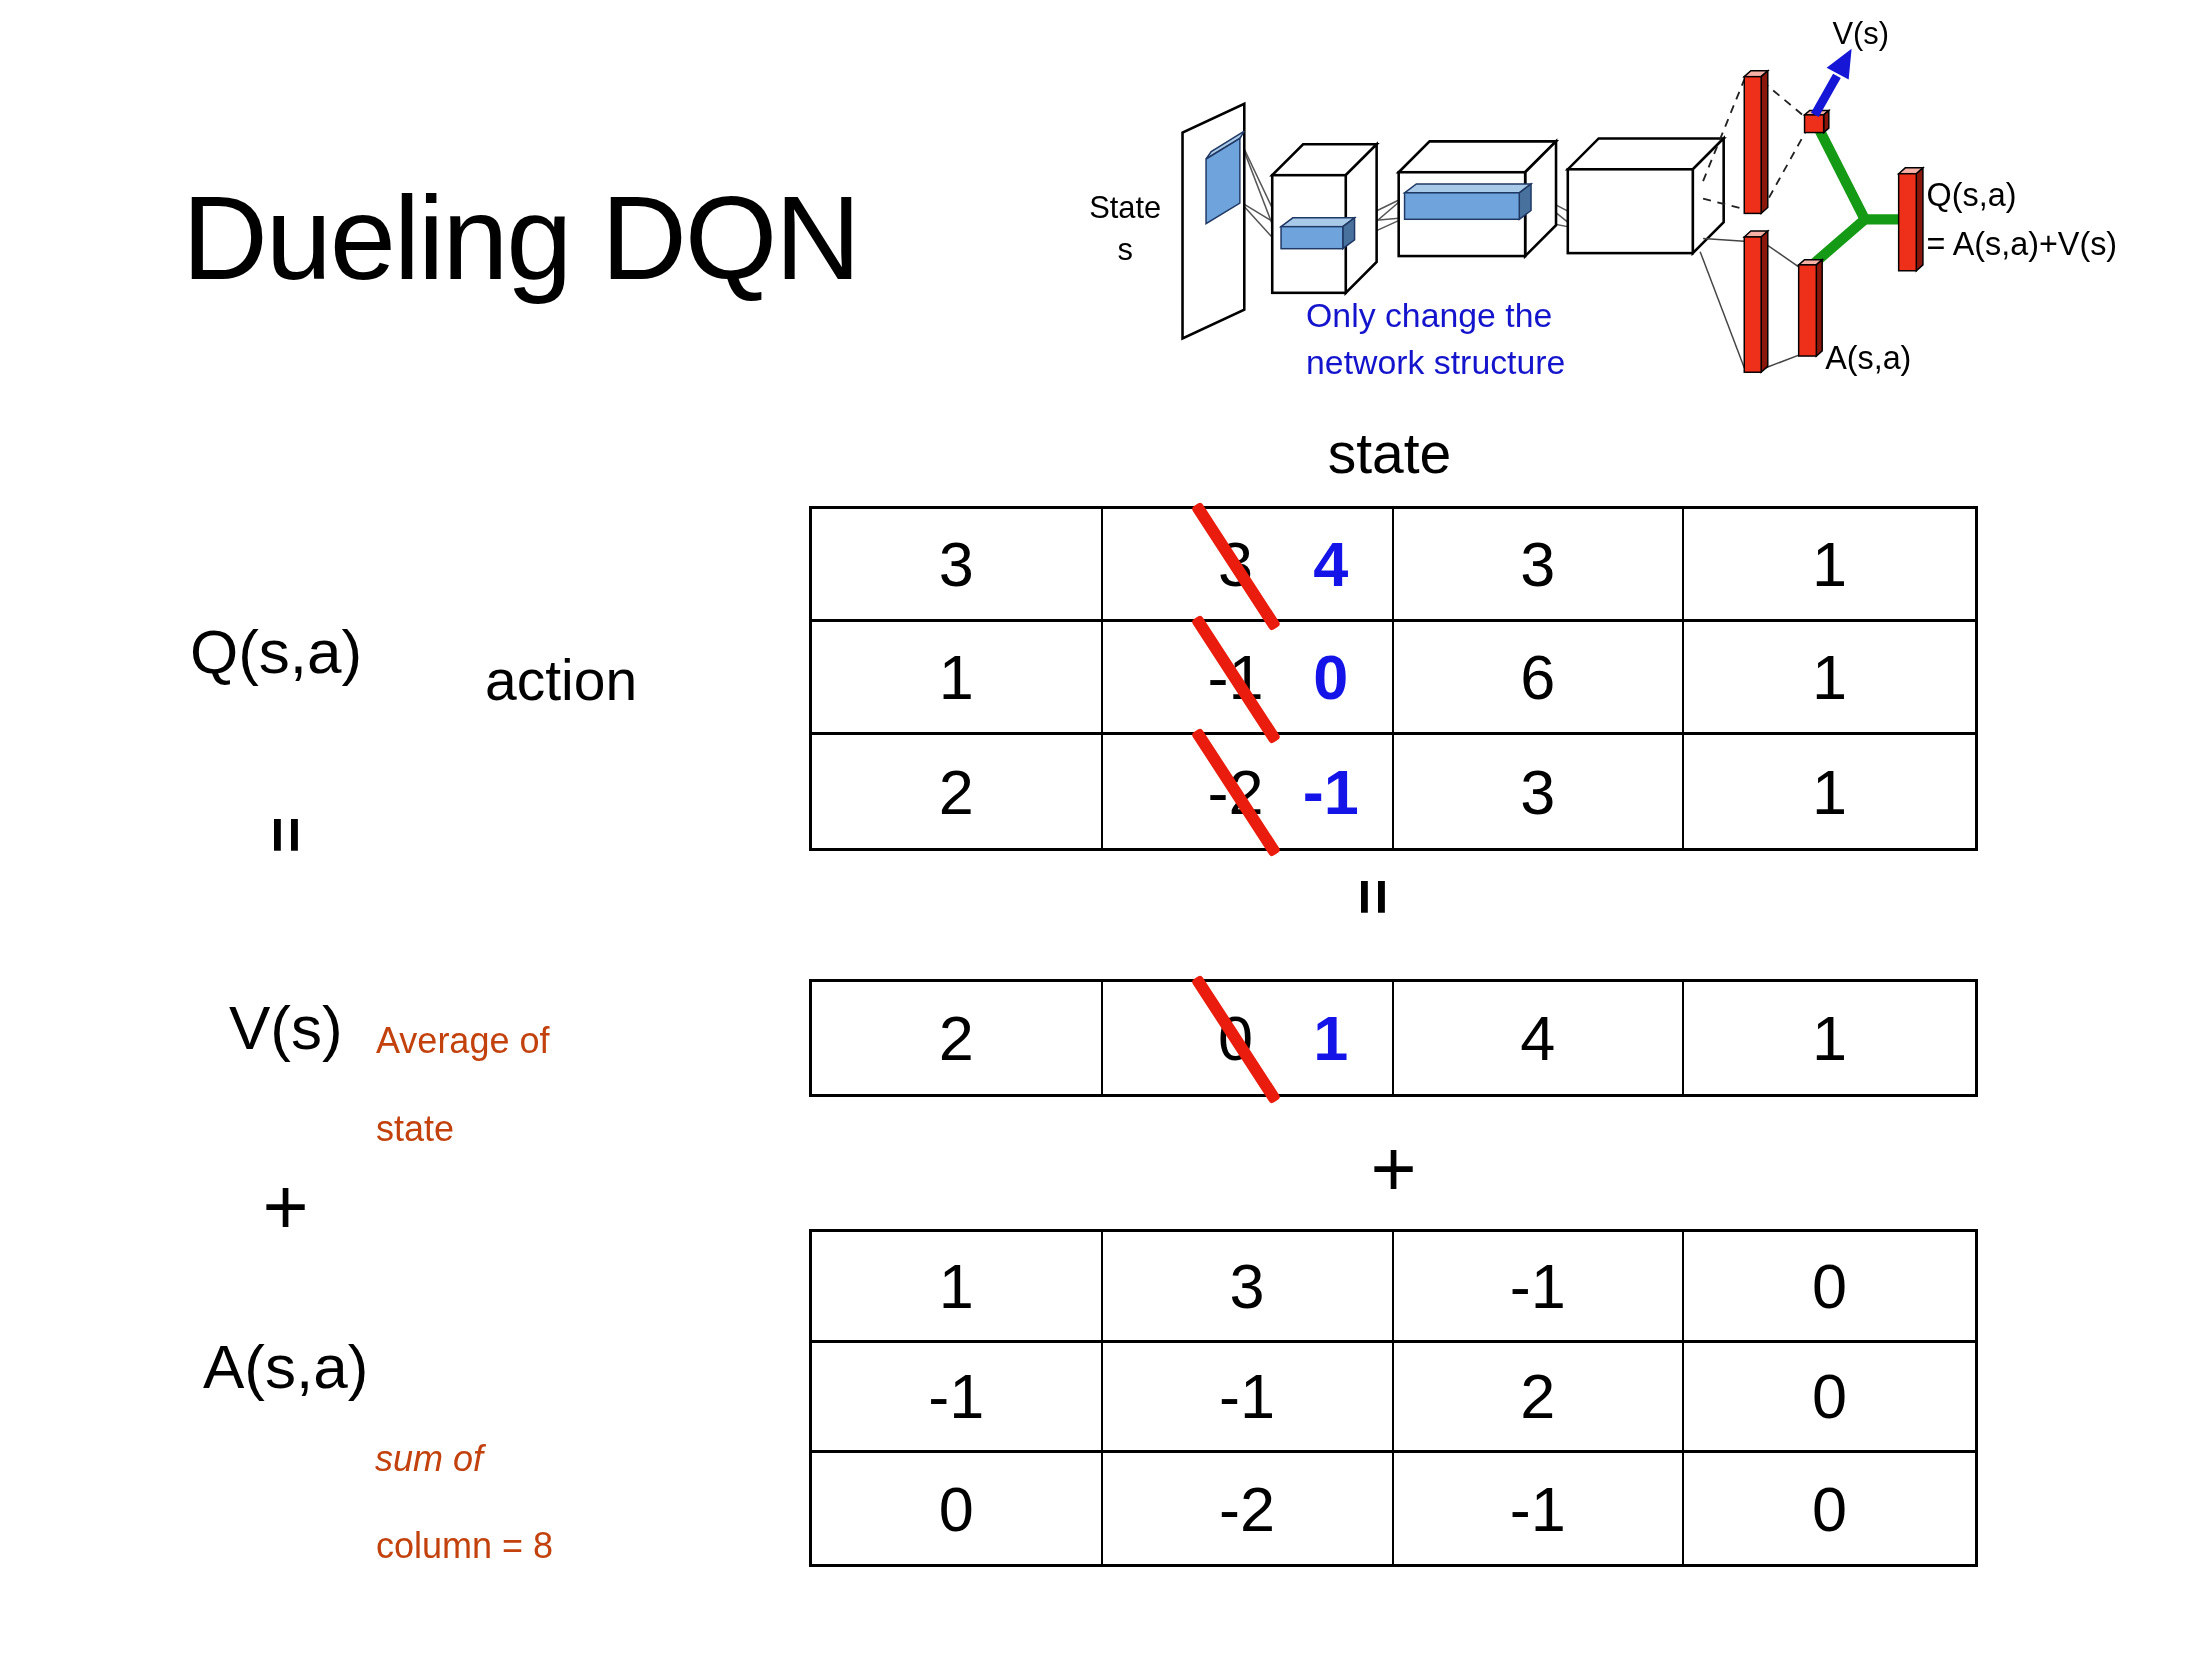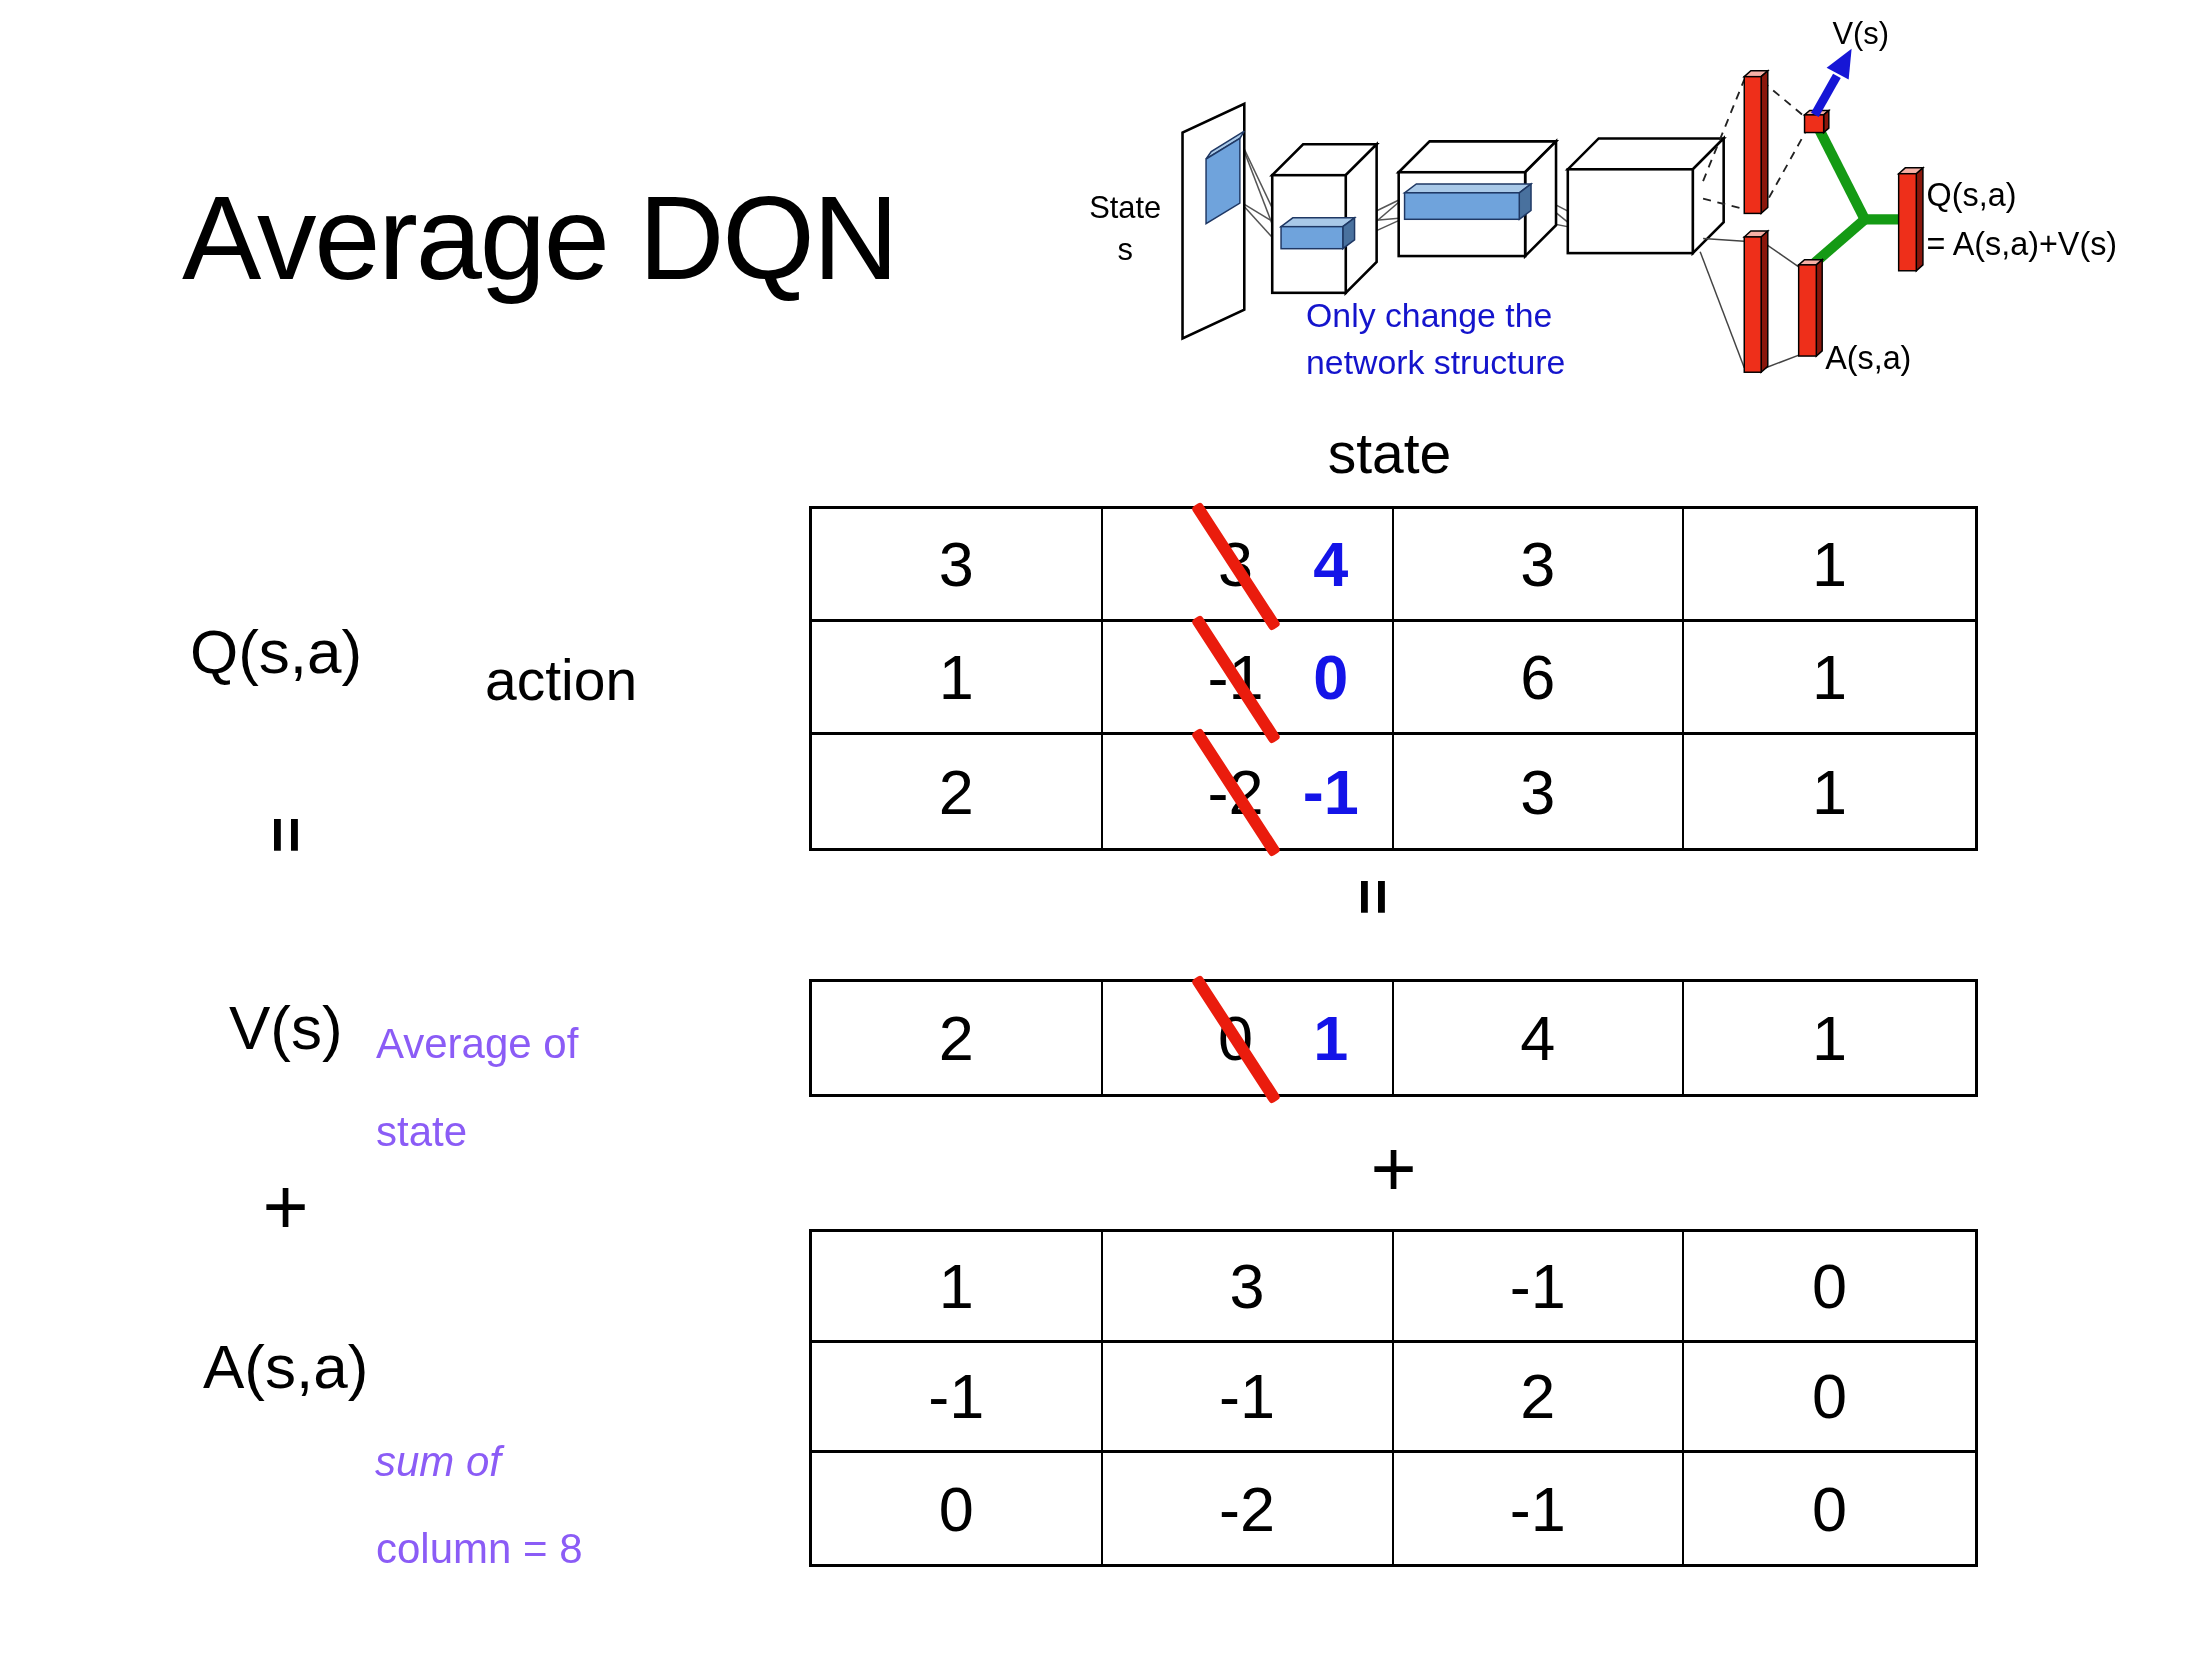--- a/index.html
+++ b/index.html
@@ -23,21 +23,21 @@
   .v-label{ position:absolute; left:229px; top:992px; font-size:62px; }
   .a-label{ position:absolute; left:203px; top:1331px; font-size:62px; }
   .rot-eq{ position:absolute; width:66px; height:74px; display:flex;
     align-items:center; justify-content:center; font-size:63px; font-weight:700;
     transform:rotate(90deg); }
   .rot-eq.left{ left:254px; top:798px; }
   .rot-eq.center{ left:1341px; top:860px; }
   .plus{ position:absolute; width:71px; text-align:center; font-size:79px; font-weight:400;}
   .plus.left{ left:250px; top:1161px; }
   .plus.center{ left:1358px; top:1123px; }
-  .blue-note{ position:absolute; color:#8b5cf6; font-size:42px; line-height:1.0; }
+  .blue-note{ position:absolute; color:#c2410c; font-size:36px; line-height:1.0; }
   .note-avg1{ left:376px; top:1023px; }
   .note-avg2{ left:376px; top:1111px; }
   .note-sum1{ left:375px; top:1441px;font-style:italic; }
   .note-sum2{ left:376px; top:1528px; }
   
   .mtable{
     position:absolute; left:809px; width:1169px; box-sizing:border-box;
     border:3.7px solid #000; display:grid; grid-template-columns:repeat(4,1fr);
     background:#fff;
   }
@@ -59,21 +59,21 @@
   .slash{
     position:absolute; left:calc(46% - 5.9px); top:-16px; width:11.8px; height:147px;
     background:#ea1c0d; border-radius:3.7px; transform:rotate(-33deg); z-index:2;
   }
 </style>
 </head>
 <body>
 
 <div class="slide">
 
-  <h1 class="title">Average DQN</h1>
+  <h1 class="title">Dueling DQN</h1>
 
   <svg class="net" viewBox="0 0 1560 552">
 
     <g stroke="#555" stroke-width="2">
       <line x1="246" y1="182" x2="302" y2="300"></line>
       <line x1="246" y1="266" x2="302" y2="328"></line>
       <line x1="246" y1="182" x2="302" y2="328"></line>
       <line x1="246" y1="266" x2="302" y2="300"></line>
     </g>
 

